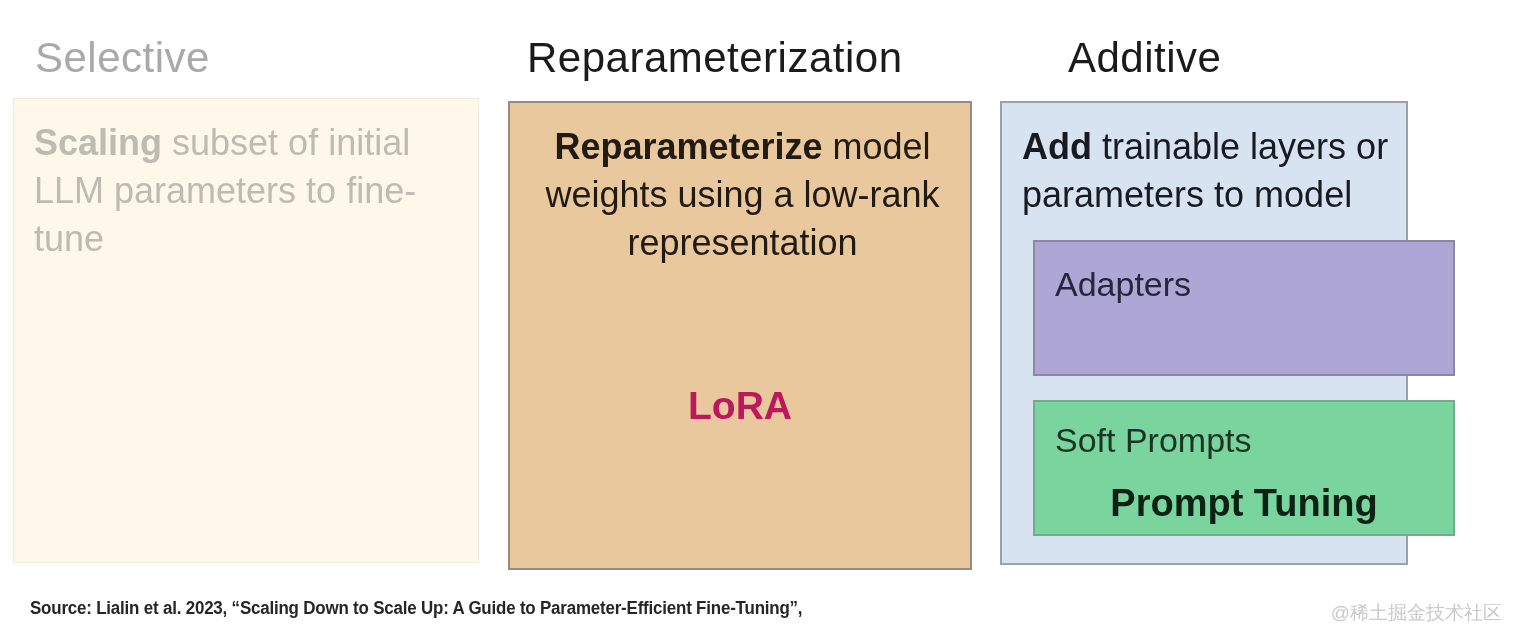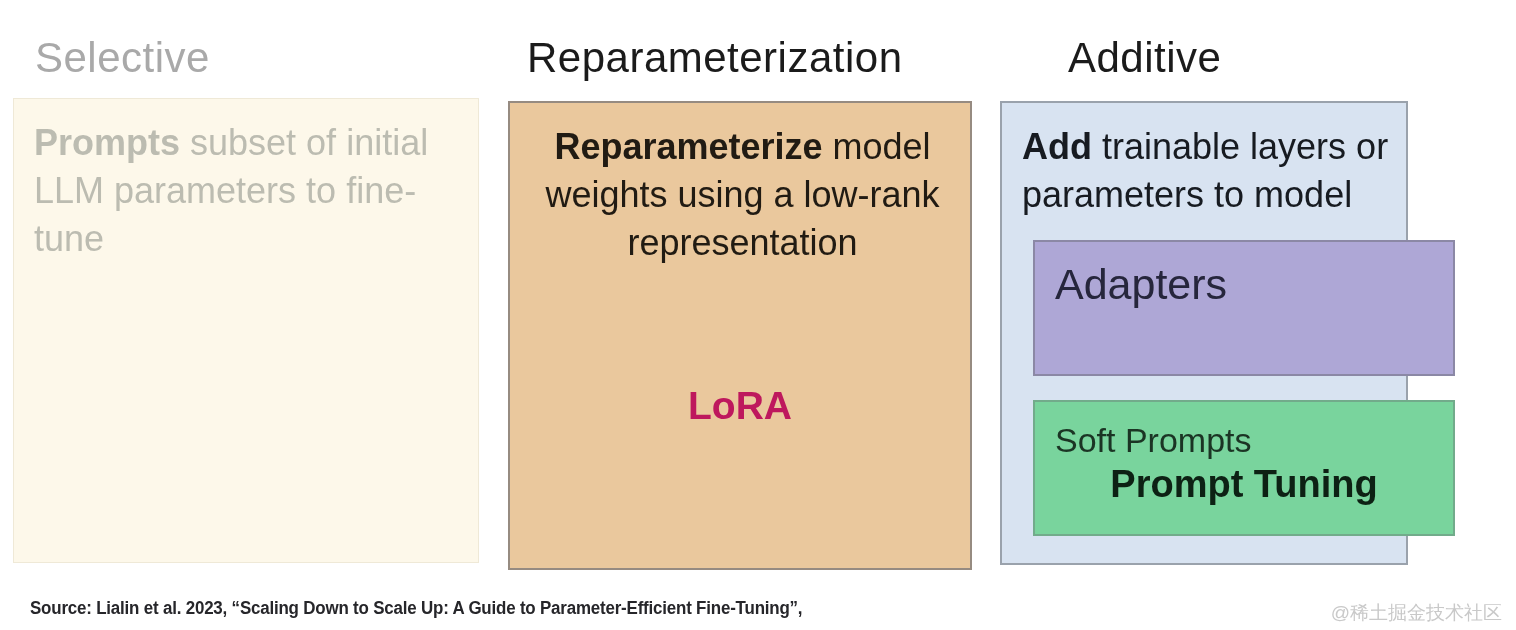--- a/index.html
+++ b/index.html
@@ -68,30 +68,30 @@
   .subbox-adapters {
     top:137px;
     background:#aea7d6; border:2px solid #8b88a5;
   }
   .subbox-softprompts {
     top:297px;
     background:#79d49d; border:2px solid #72ab8b;
   }
   .adapters-label {
     margin:22px 0 0 20px;
-    font-size:43px; line-height:40px;
+    font-size:34px; line-height:40px;
     color:#26263c;
   }
   .softprompts-label {
     margin:18px 0 0 20px;
     font-size:34px; line-height:40px;
     color:#1b3424;
   }
   .prompt-tuning-label {
-    margin-top:1px;
+    margin-top:20px;
     text-align:center;
     font-size:38px; line-height:46px;
     font-weight:700;
     color:#0d2114;
   }
 
   .source-line {
     position:absolute;
     left:30px; top:598px;
     font-size:18px;
@@ -114,21 +114,21 @@
 <body>
 
 <div class="canvas">
 
   <div class="heading heading-reparam">Reparameterization</div>
   <div class="heading heading-selective">Selective</div>
   <div class="heading heading-additive">Additive</div>
 
   <div class="panel panel-selective">
     <div class="desc">
-      <span class="lead">Prompts</span><span> subset of initial LLM parameters to fine-tune</span>
+      <span class="lead">Scaling</span><span> subset of initial LLM parameters to fine-tune</span>
     </div>
   </div>
 
   <div class="panel panel-reparam">
     <div class="desc">
       <span class="lead">Reparameterize</span><span> model weights using a low-rank representation</span>
     </div>
     <div class="lora-label">LoRA</div>
   </div>
 

